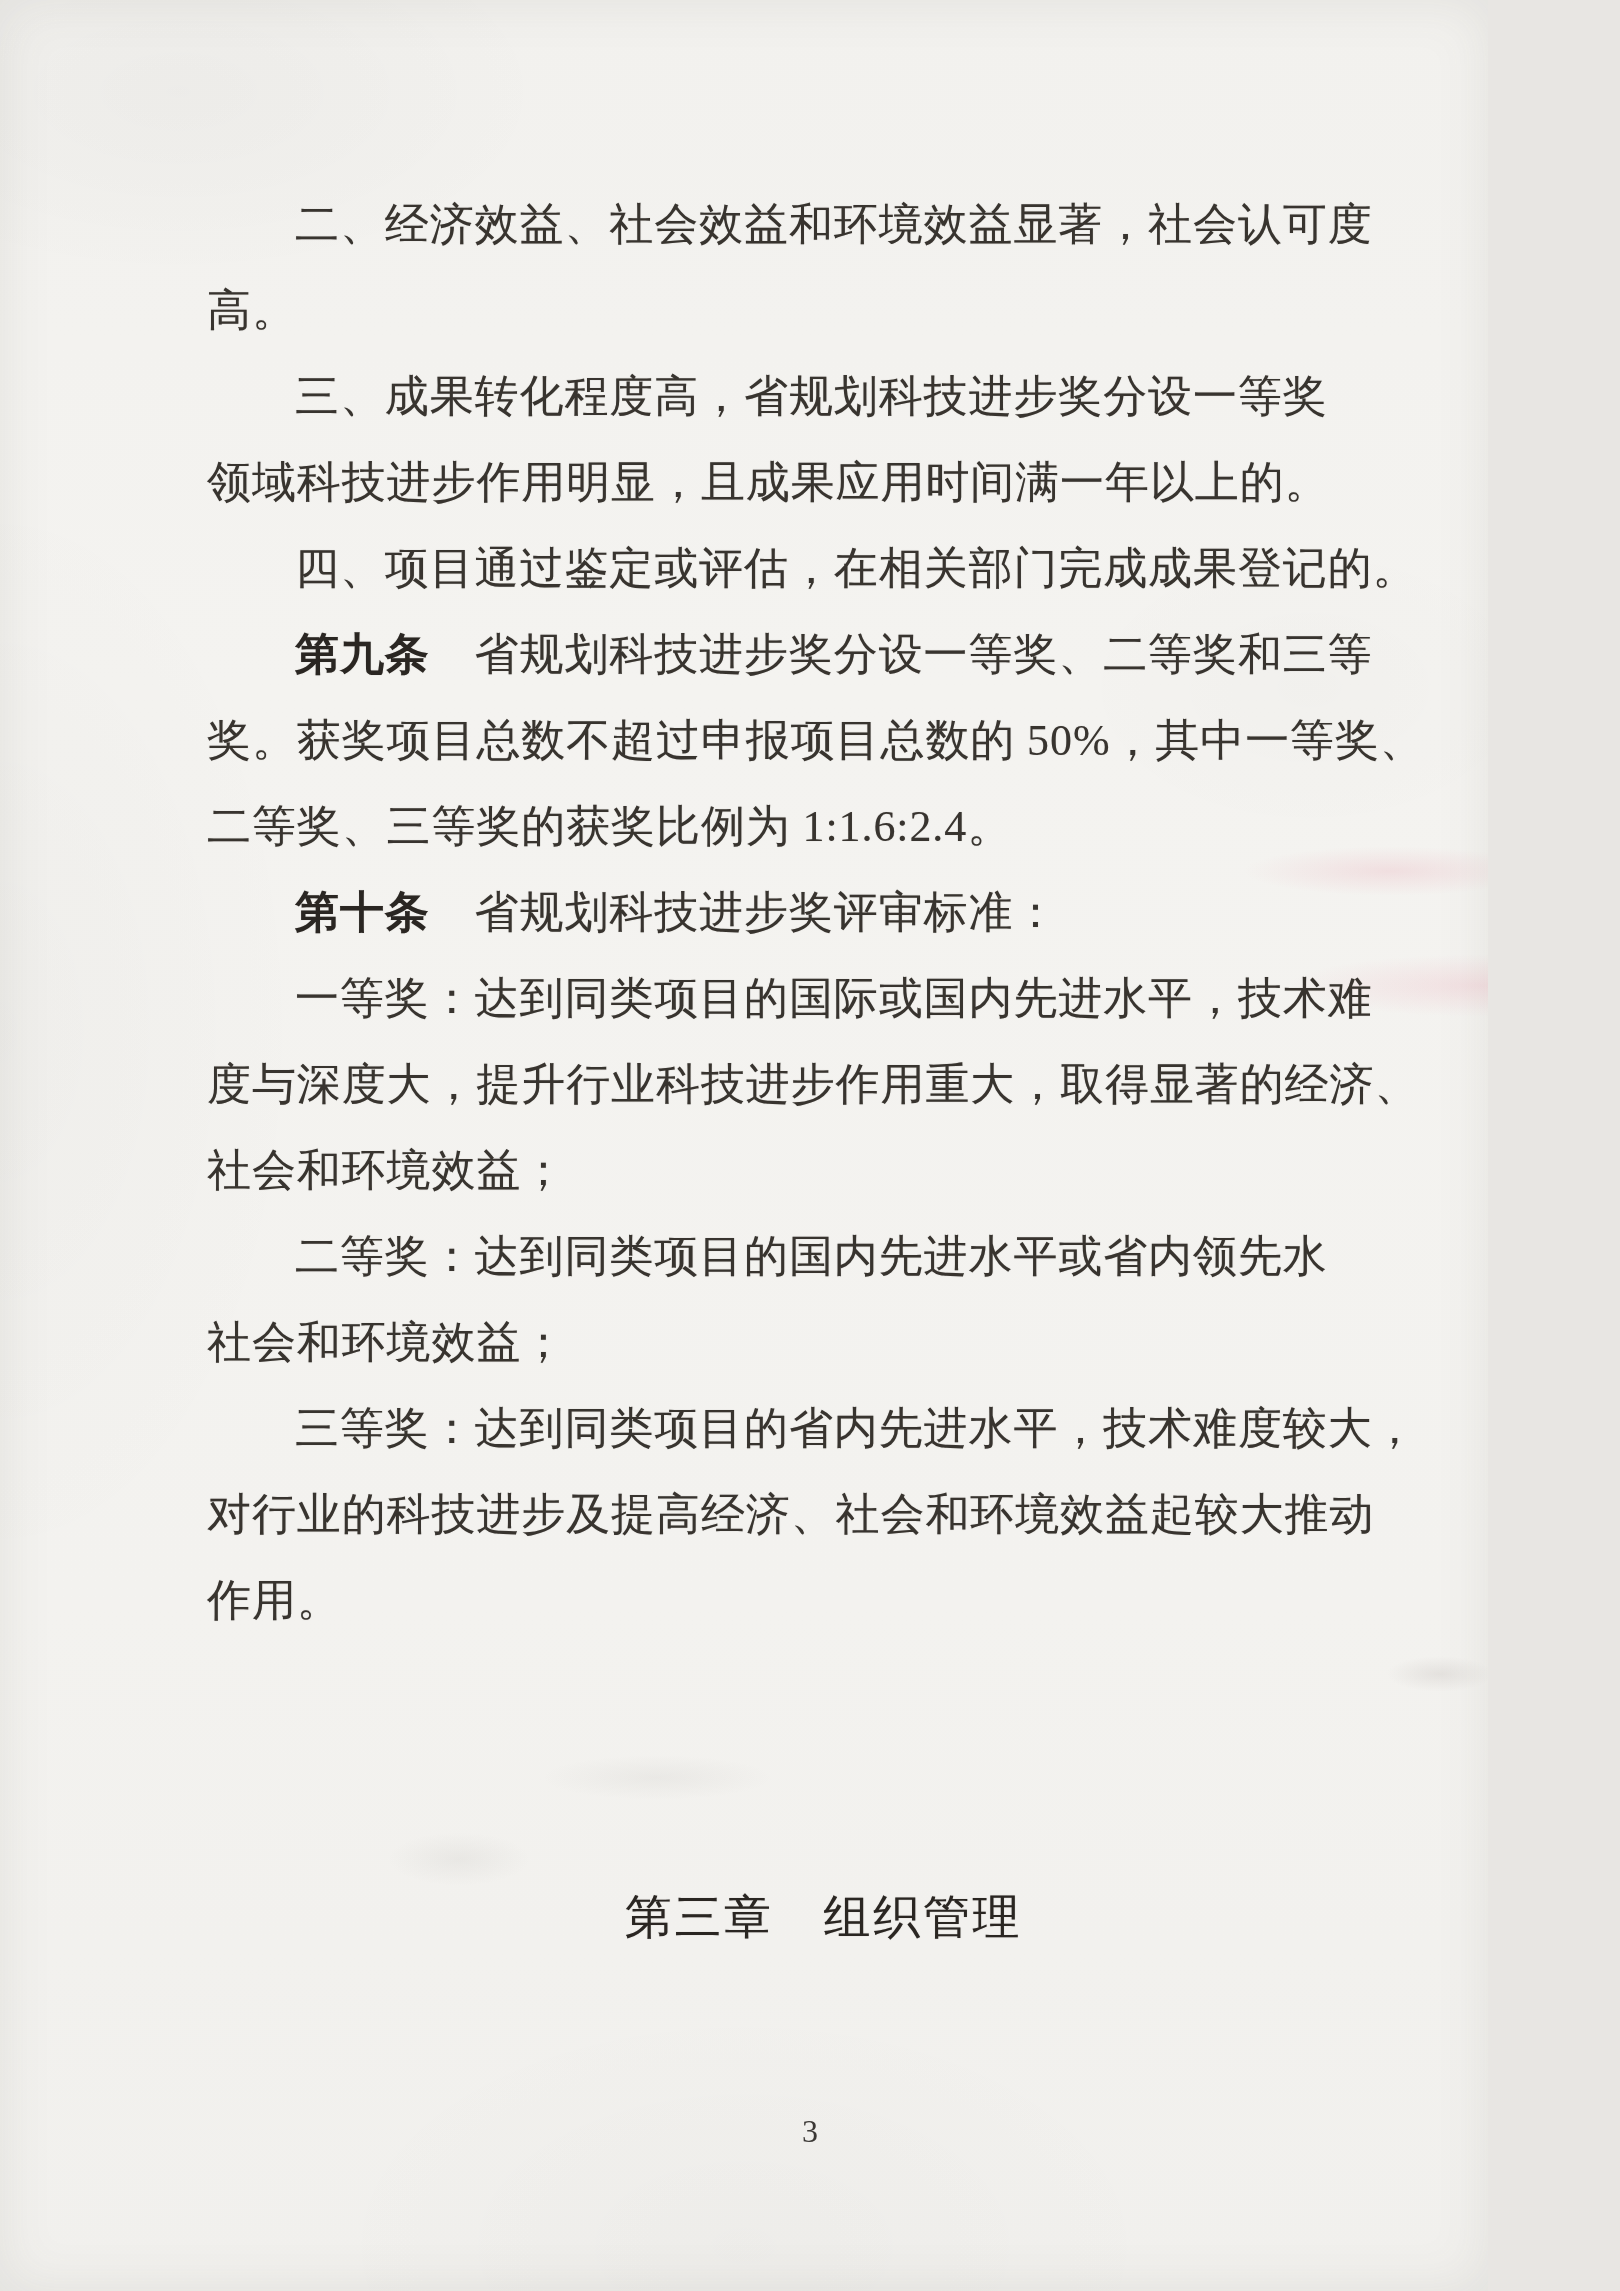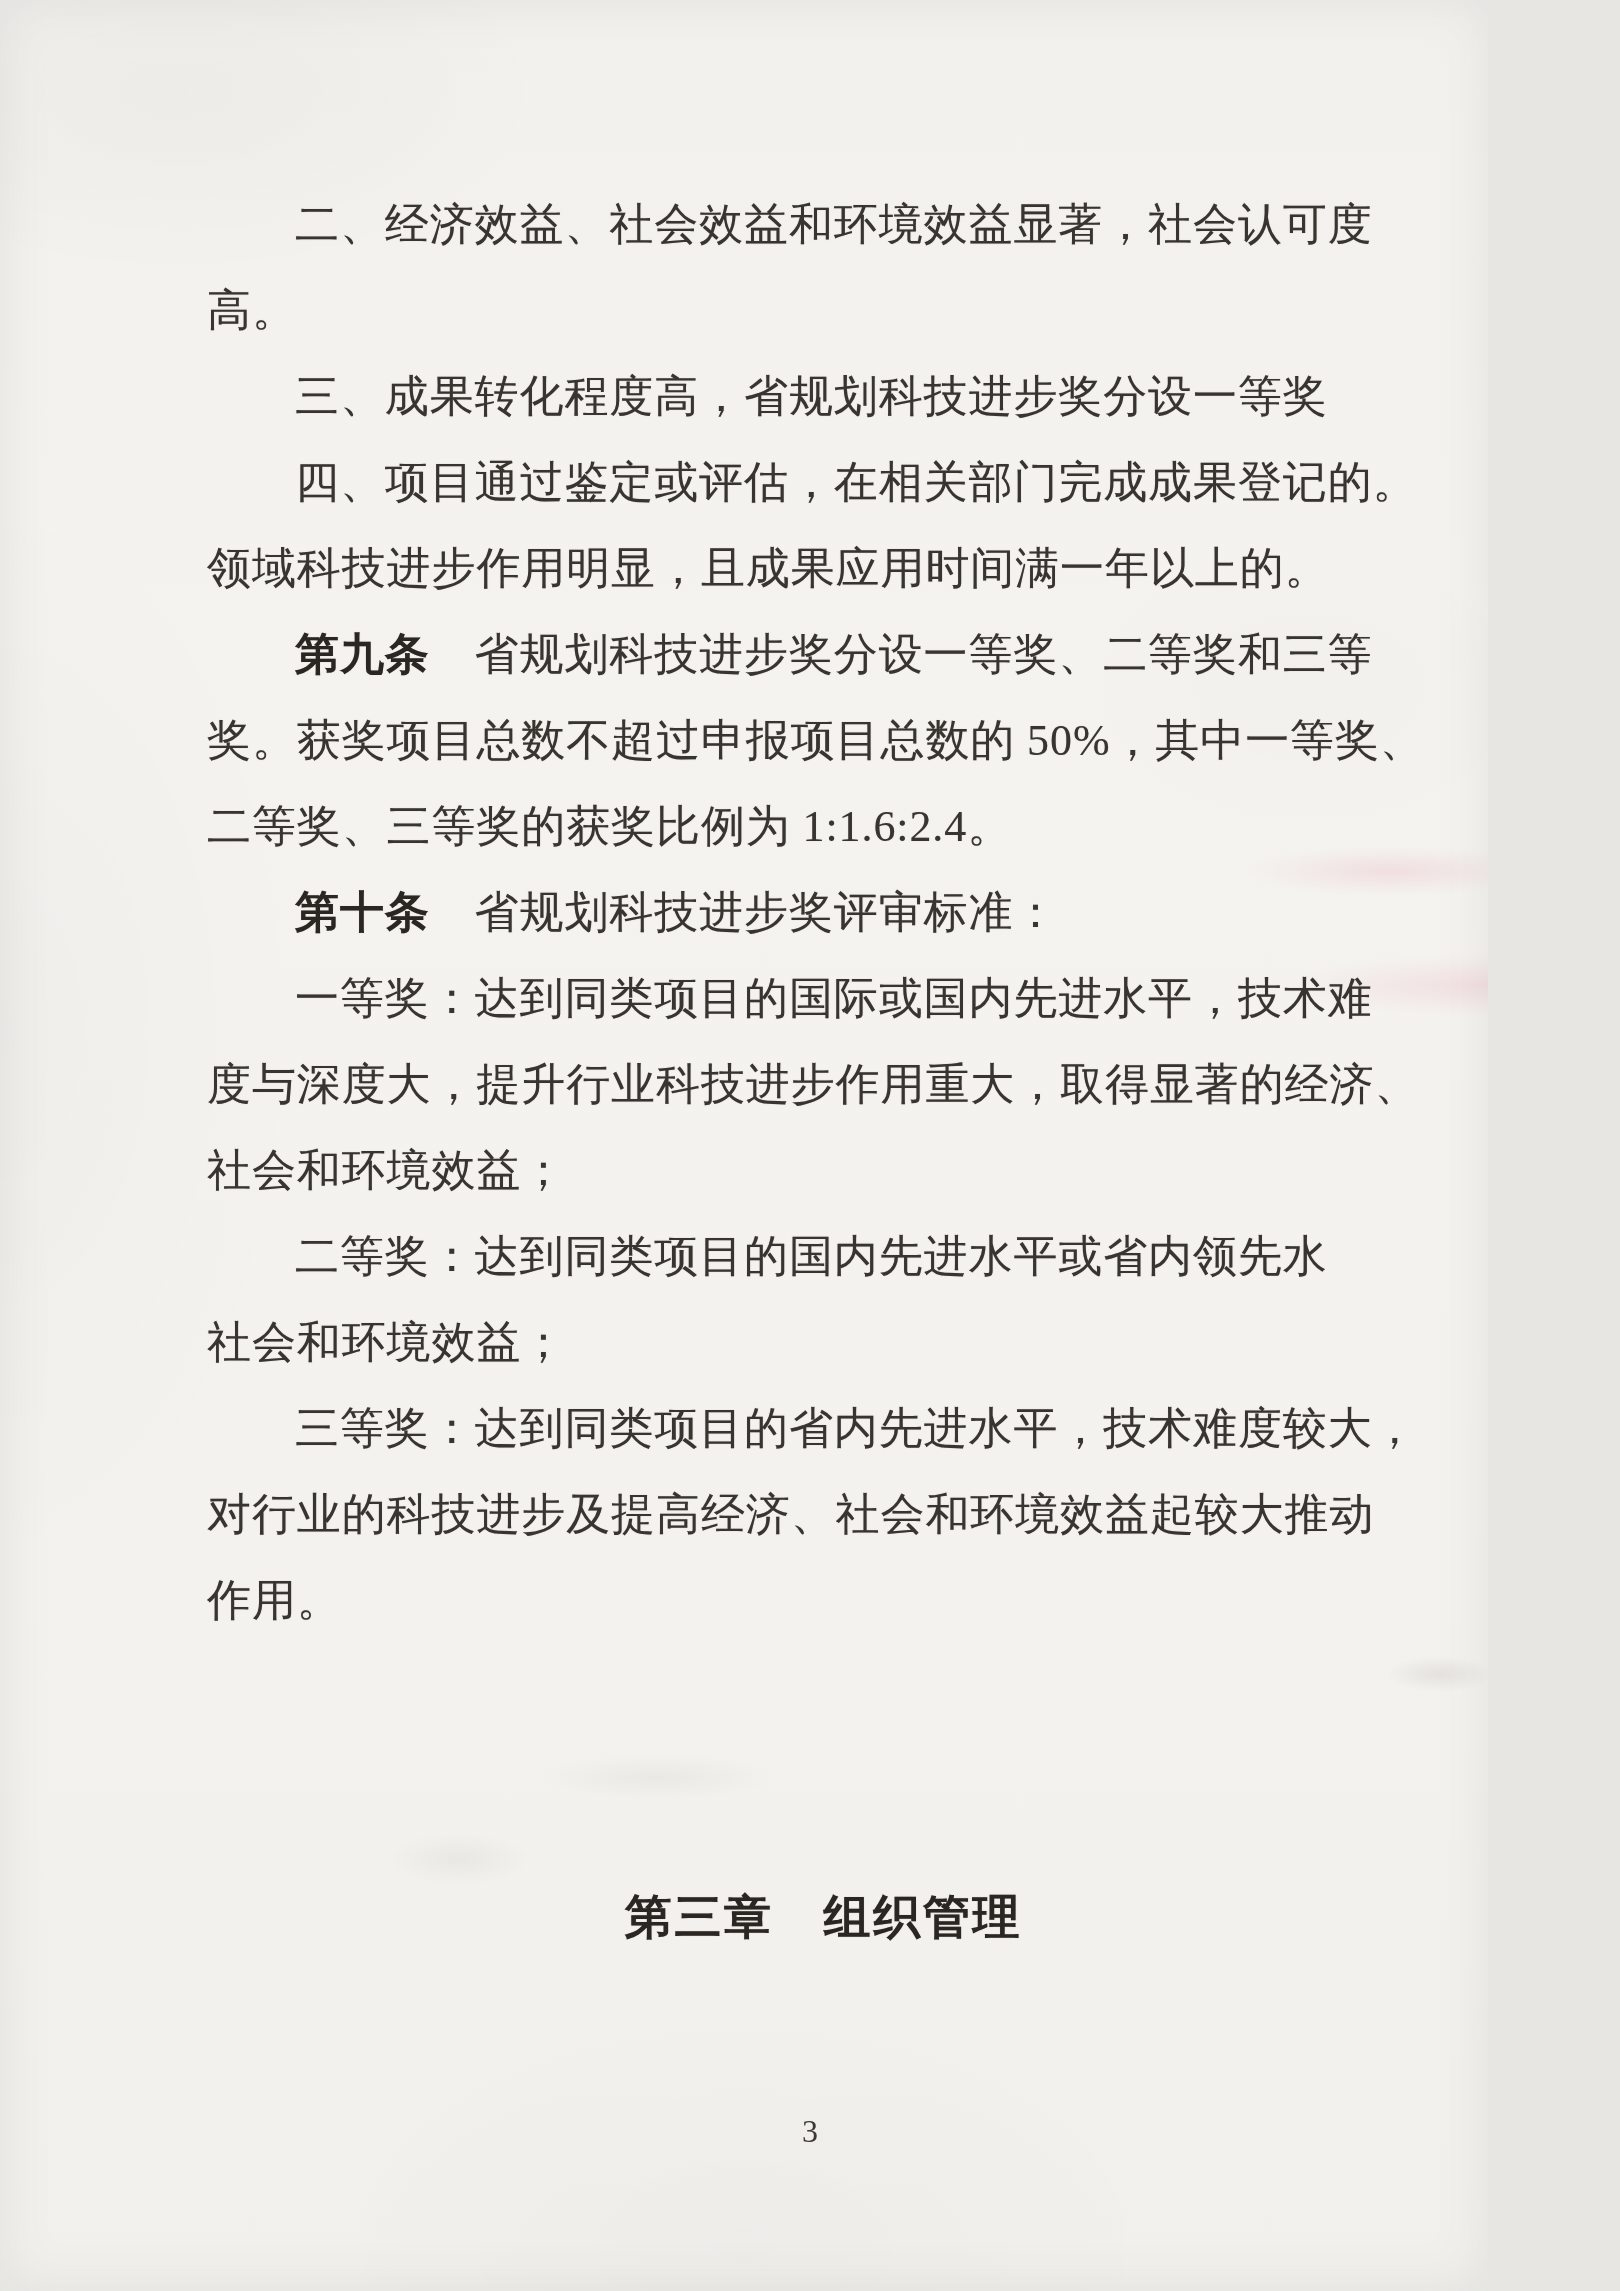--- a/index.html
+++ b/index.html
@@ -36,21 +36,21 @@
   }
   .line.indent{padding-left:88px;}
   .seg.bold{font-weight:700;color:#2a2622;}
   .chapter{
     position:absolute;
     left:207px;top:1874px;
     width:1233px;height:86px;
     line-height:86px;
     text-align:center;
     font-size:47px;
-    font-weight:700;
+    font-weight:400;
     letter-spacing:2.7px;
     color:#2a2622;
     text-shadow:0 0 0.9px rgba(60,55,50,0.4);
   }
   .pagenum{
     position:absolute;
     left:0;top:2113px;
     width:1620px;
     text-align:center;
     font-size:32px;
@@ -75,22 +75,22 @@
   <div class="artifact pink1"></div>
   <div class="artifact pink2"></div>
   <div class="artifact pink3"></div>
   <div class="artifact smudge1"></div>
   <div class="artifact smudge2"></div>
 
   <div class="doc-body" id="doc-body">
       <div class="line indent"><span class="seg">二、经济效益、社会效益和环境效益显著，社会认可度</span></div>
       <div class="line"><span class="seg">高。</span></div>
       <div class="line indent"><span class="seg">三、成果转化程度高，省规划科技进步奖分设一等奖</span></div>
+      <div class="line"><span class="seg">领域科技进步作用明显，且成果应用时间满一年以上的。</span></div>
       <div class="line indent"><span class="seg">四、项目通过鉴定或评估，在相关部门完成成果登记的。</span></div>
-      <div class="line"><span class="seg">领域科技进步作用明显，且成果应用时间满一年以上的。</span></div>
       <div class="line indent"><span class="seg bold">第九条</span><span class="seg">　省规划科技进步奖分设一等奖、二等奖和三等</span></div>
       <div class="line"><span class="seg">奖。获奖项目总数不超过申报项目总数的 50%，其中一等奖、</span></div>
       <div class="line"><span class="seg">二等奖、三等奖的获奖比例为 1:1.6:2.4。</span></div>
       <div class="line indent"><span class="seg bold">第十条</span><span class="seg">　省规划科技进步奖评审标准：</span></div>
       <div class="line indent"><span class="seg">一等奖：达到同类项目的国际或国内先进水平，技术难</span></div>
       <div class="line"><span class="seg">度与深度大，提升行业科技进步作用重大，取得显著的经济、</span></div>
       <div class="line"><span class="seg">社会和环境效益；</span></div>
       <div class="line indent"><span class="seg">二等奖：达到同类项目的国内先进水平或省内领先水</span></div>
       <div class="line"><span class="seg">社会和环境效益；</span></div>
       <div class="line indent"><span class="seg">三等奖：达到同类项目的省内先进水平，技术难度较大，</span></div>

